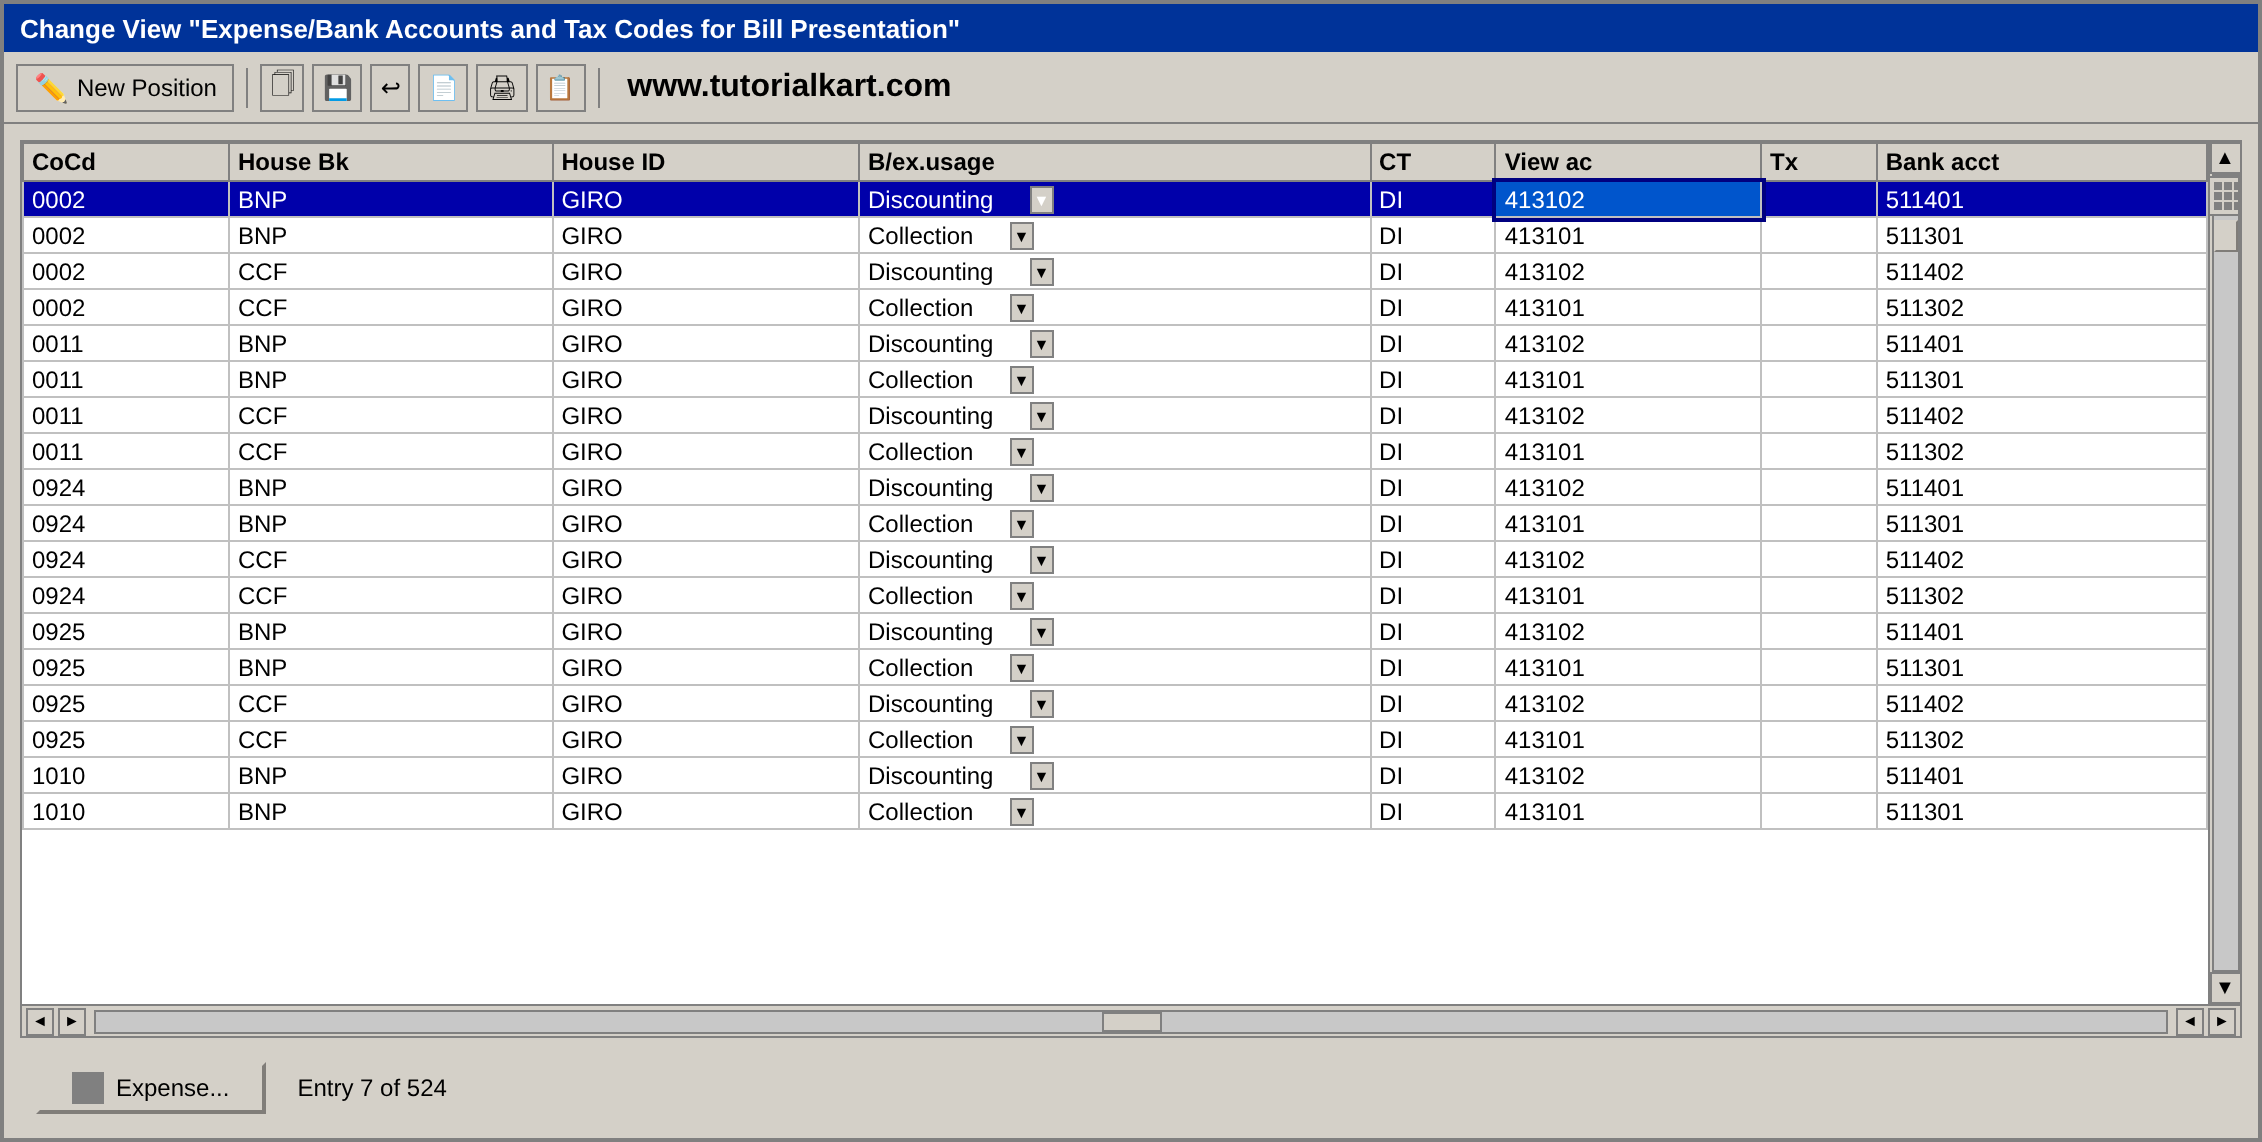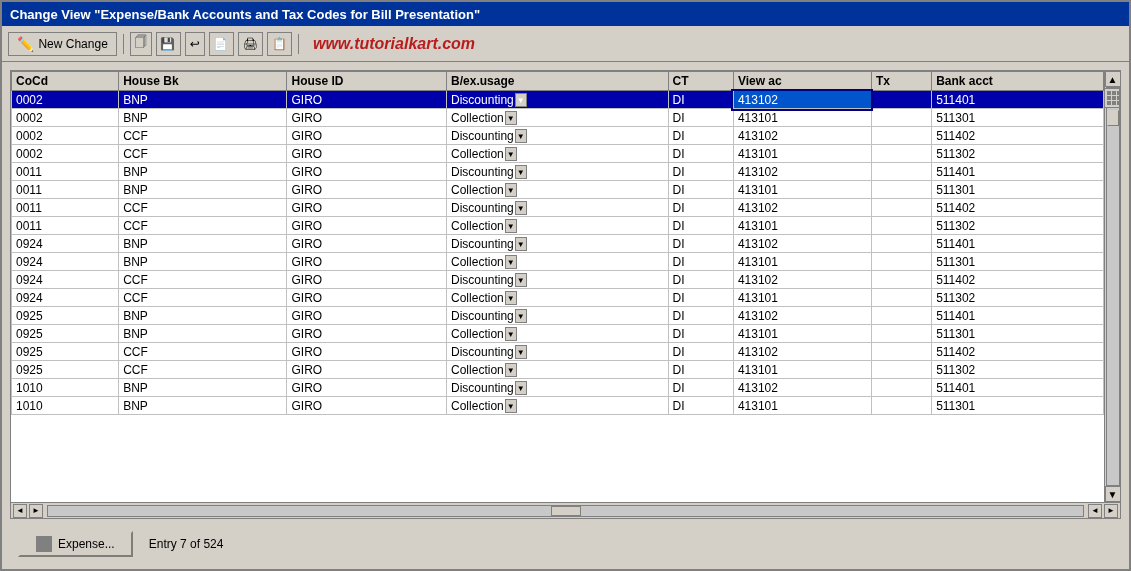--- a/index.html
+++ b/index.html
@@ -55,25 +55,24 @@
       padding: 2px 8px;
       cursor: pointer;
       font-size: 12px;
       height: 24px;
       display: flex;
       align-items: center;
       gap: 4px;
     }
     .toolbar-separator { width: 1px; height: 20px; background: #808080; margin: 0 2px; }
     .toolbar-watermark {
-      color: #b91c1c;
+      color: #000000;
       font-size: 16px;
       font-weight: bold;
       margin-left: 8px;
-      font-style: italic;
     }
     .content-area {
       flex: 1;
       padding: 8px;
       display: flex;
       flex-direction: column;
       gap: 8px;
       overflow: hidden;
     }
     .table-container {
@@ -121,21 +120,21 @@
     }
     tbody td {
       border: 1px solid #c0c0c0;
       padding: 1px 4px;
       white-space: nowrap;
       height: 18px;
     }
     .cell-dropdown {
       display: flex;
       align-items: center;
-      gap: 1px;
+      gap: 18px;
     }
     .dropdown-arrow {
       display: inline-block;
       width: 12px;
       height: 14px;
       background: #d4d0c8;
       border: 1px solid #808080;
       font-size: 8px;
       text-align: center;
       line-height: 14px;
@@ -208,21 +207,21 @@
 
 <div class="window">
 
   <div class="title-bar">
     <span>Change View "Expense/Bank Accounts and Tax Codes for Bill Presentation"</span>
   </div>
 
   <div class="toolbar">
     <button class="new-entries-btn">
       <span style="font-size:14px;">✏️</span>
-      <span>New Change</span>
+      <span>New Position</span>
     </button>
     <div class="toolbar-separator"></div>
     <button class="toolbar-btn">
       <span>🗍</span>
     </button>
     <button class="toolbar-btn">
       <span>💾</span>
     </button>
     <button class="toolbar-btn">
       <span>↩</span>

